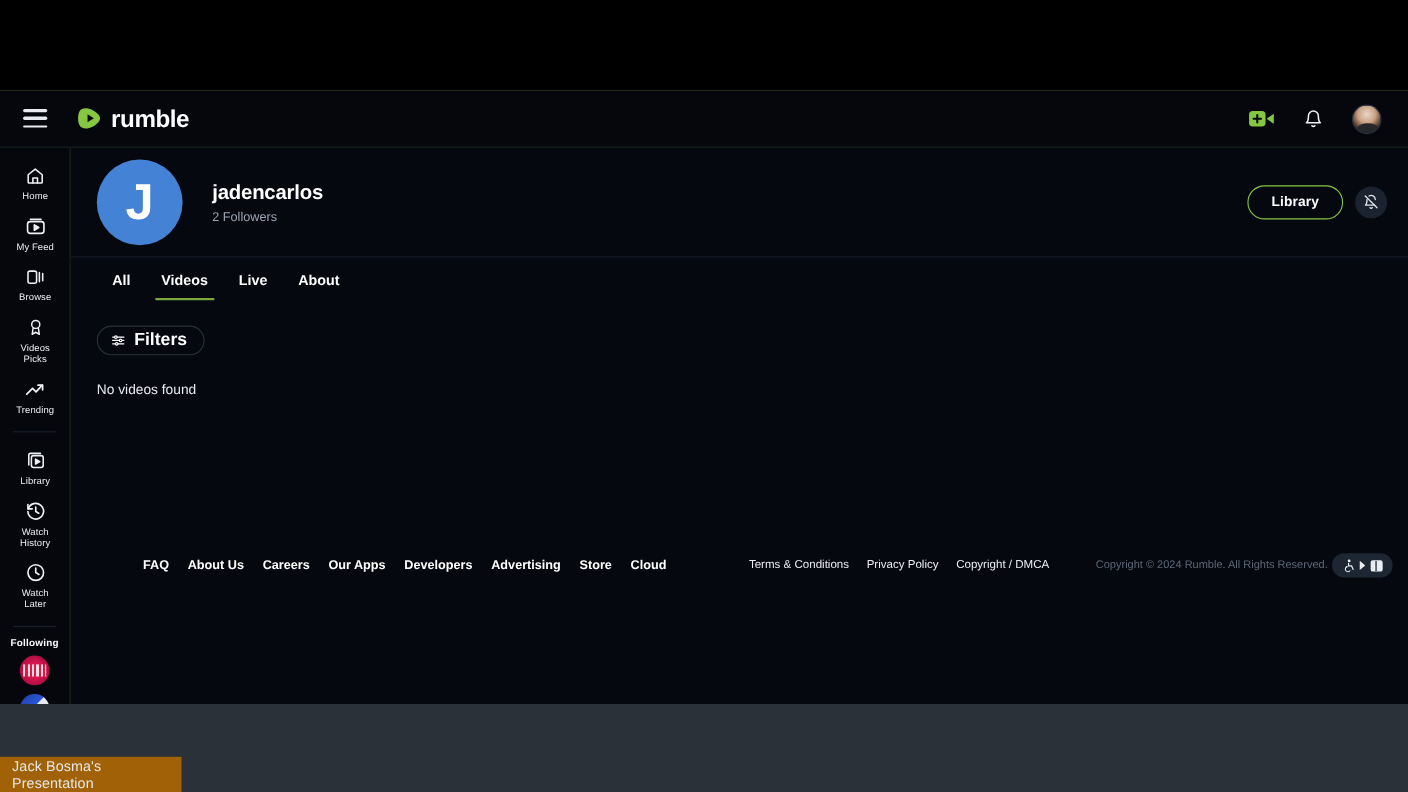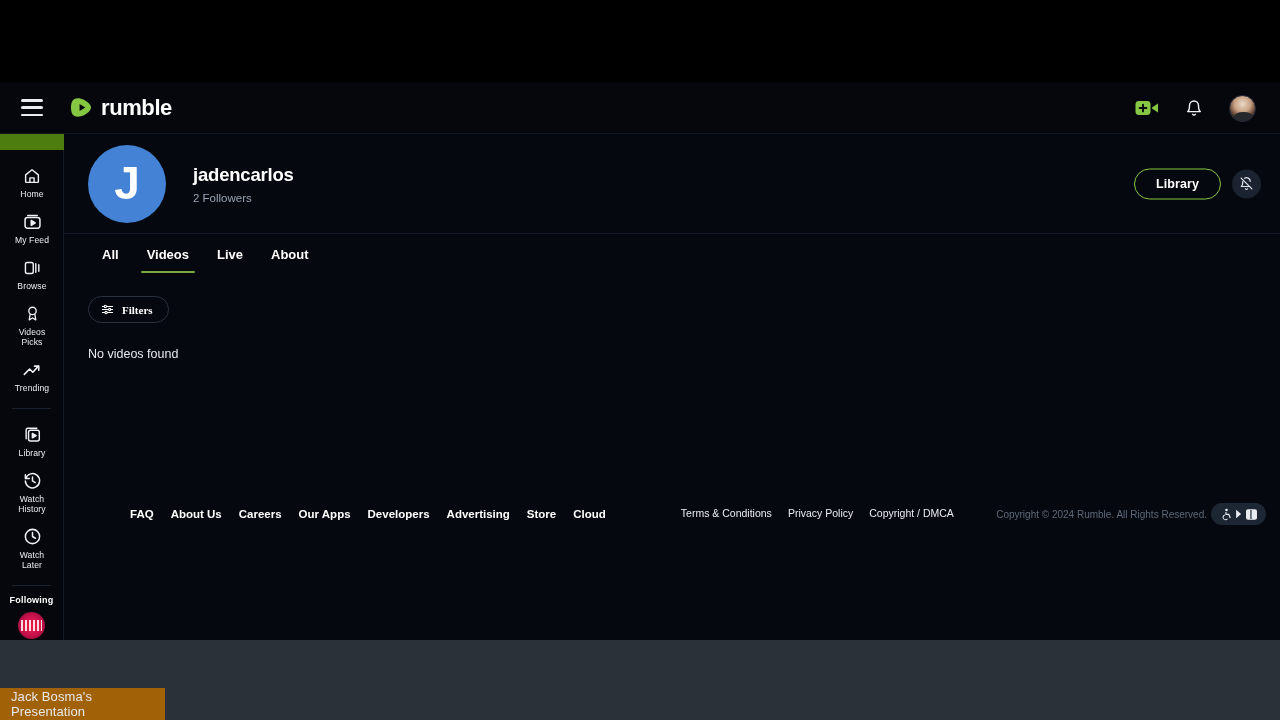--- a/index.html
+++ b/index.html
@@ -65,21 +65,21 @@
     background:radial-gradient(circle at 50% 32%, #e8d8c6 0%, #c9a183 38%, #6a4b3a 62%, #1a1a1c 78%);
     border:1px solid #2a3040; cursor:pointer; overflow:hidden; position:relative;
   }
   #avatar-me::after{
     content:""; position:absolute; left:4px; bottom:0; width:19px; height:9px;
     background:#26282c; border-radius:50% 50% 0 0;
   }
 
   
   #sidebar {
-    position:absolute; left:0; top:68px; width:64px; height:506px;
+    position:absolute; left:0; top:52px; width:64px; height:506px;
     background:#05070d; border-right:1px solid #141a24;
     padding-top:9px; overflow:hidden;
   }
   .nav-item {
     width:64px; padding:7px 2px 6px; display:flex; flex-direction:column;
     align-items:center; gap:4px; cursor:pointer; text-decoration:none;
   }
   .nav-item .ico { height:19px; display:flex; align-items:center; justify-content:center; }
   .nav-item .lbl {
     font-size:8.6px; color:#eceef1; text-align:center; line-height:10px;
@@ -139,22 +139,22 @@
   }
   .tab.active::after {
     content:""; position:absolute; left:8px; right:8px; bottom:0;
     height:2.5px; background:#7aa83a; border-radius:2px;
   }
 
   #filters-row { padding:11px 24px 0; }
   #filters-btn {
     height:27px; padding:0 15px 0 12px; border-radius:15px;
     border:1px solid #2a323e; background:transparent; color:#fff;
-    font-size:11px; font-weight:700; cursor:pointer; display:inline-flex;
-    align-items:center; gap:8px; font-family:Liberation Serif, serif;
+    font-size:16px; font-weight:700; cursor:pointer; display:inline-flex;
+    align-items:center; gap:8px; font-family:Liberation Sans, sans-serif;
   }
 
   #empty-state { padding:24px 24px 0; font-size:12.5px; color:#e6e9ee; }
 
   
   #footer {
     position:absolute; left:0; right:0; top:355px; height:50px;
     display:flex; align-items:center; padding:0 24px;
   }
   #footer-left { display:flex; gap:17px; margin-left:42px; }

